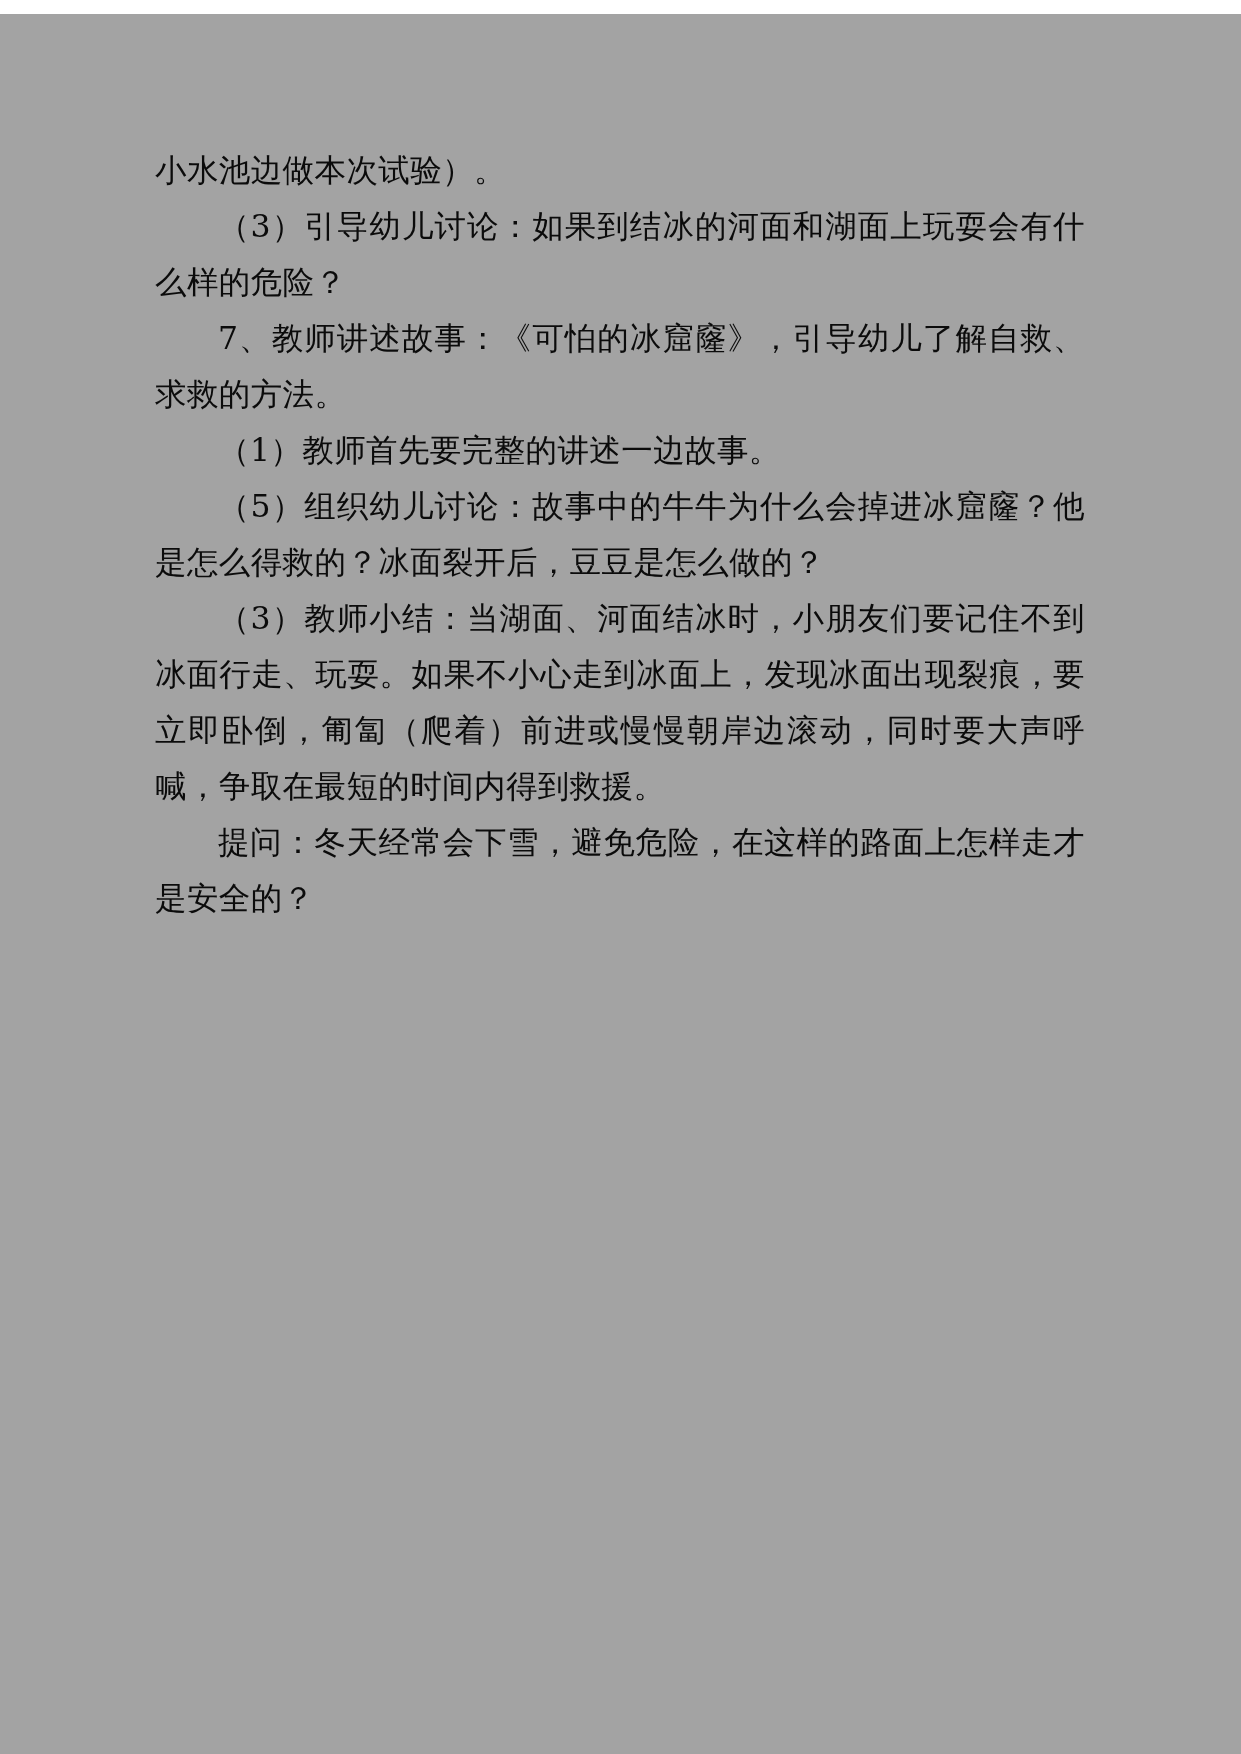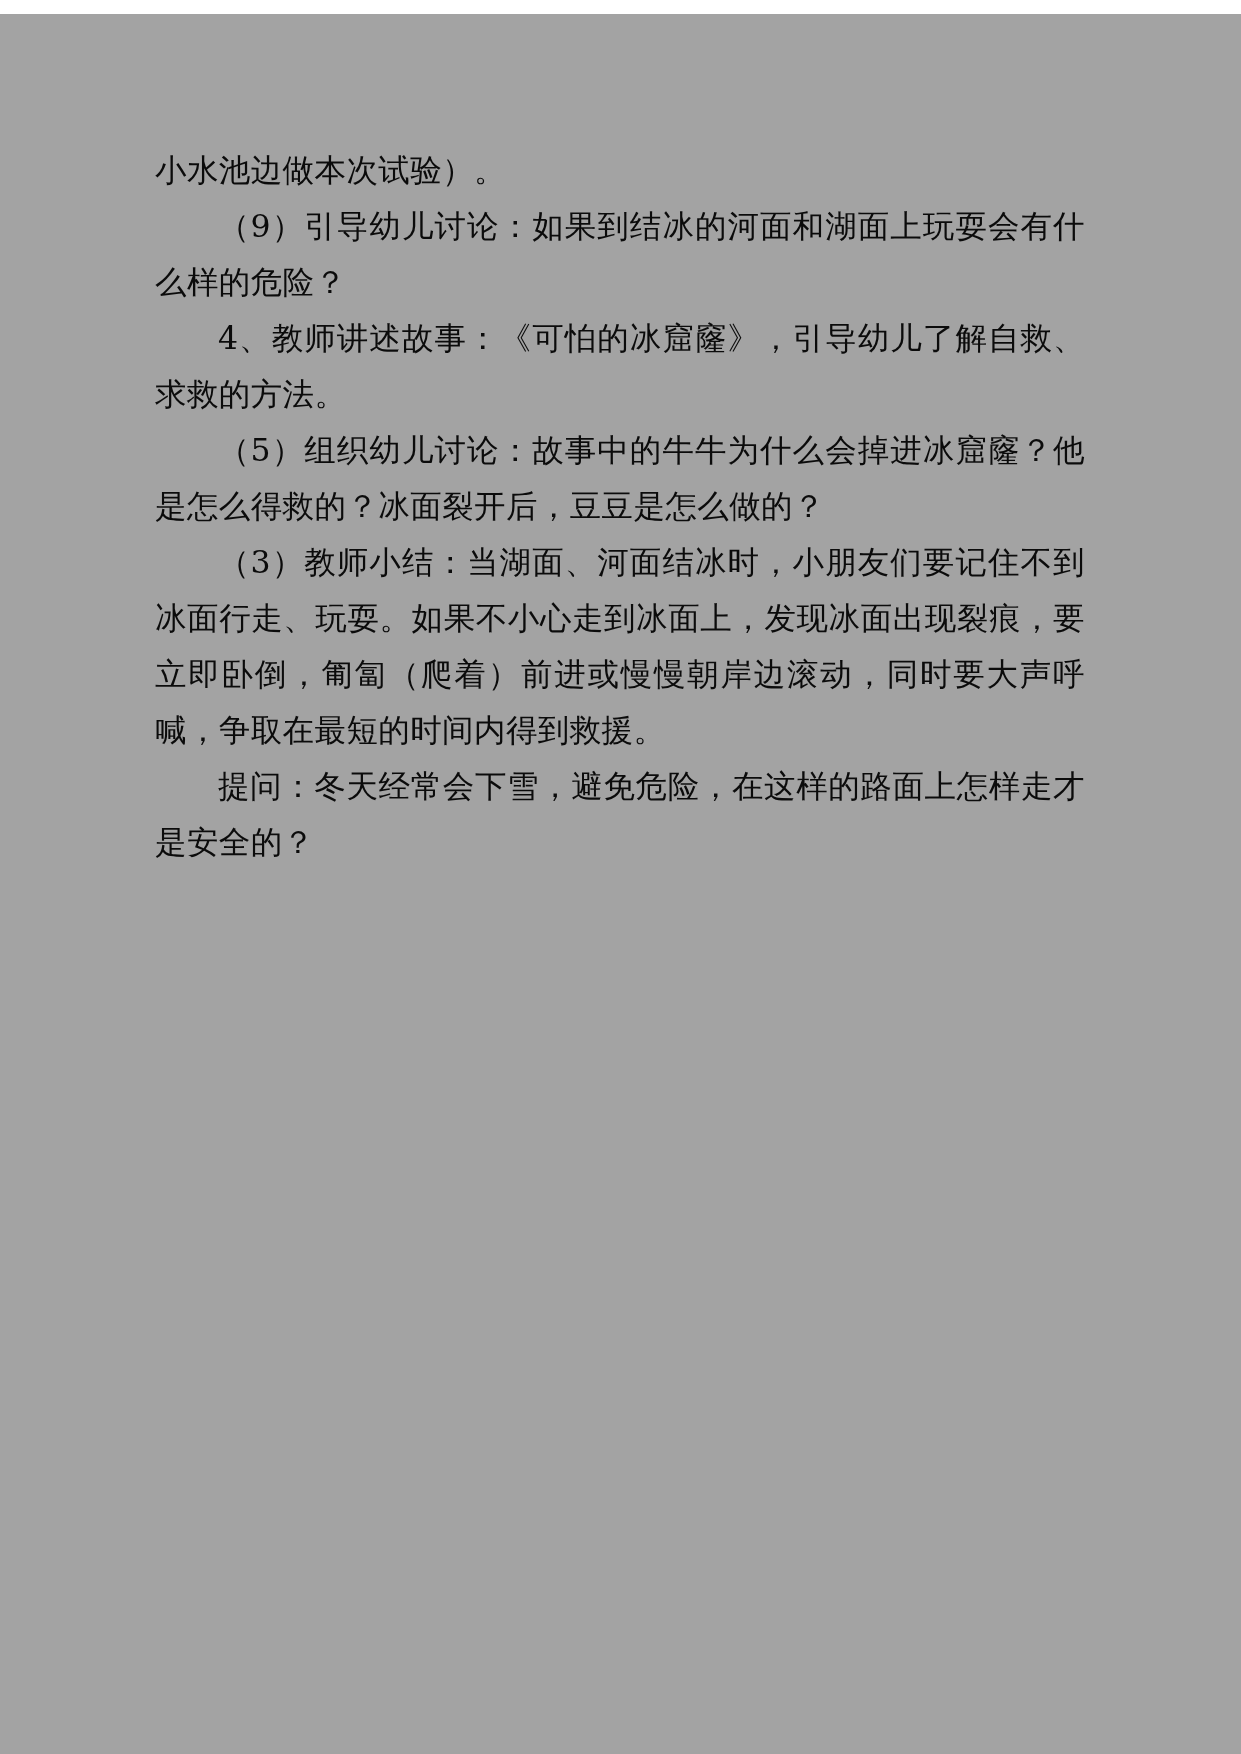--- a/index.html
+++ b/index.html
@@ -36,19 +36,20 @@
   p.indent {
     text-indent: 63px;
   }
 </style>
 </head>
 <body>
 
 <div class="page">
   <div class="doc-body">
     <p class="para">小水池边做本次试验）。</p>
-    <p class="para indent">（9）引导幼儿讨论：如果到结冰的河面和湖面上玩耍会有什么样的危险？</p>
-    <p class="para indent">4、教师讲述故事：《可怕的冰窟窿》，引导幼儿了解自救、求救的方法。</p>
+    <p class="para indent">（3）引导幼儿讨论：如果到结冰的河面和湖面上玩耍会有什么样的危险？</p>
+    <p class="para indent">7、教师讲述故事：《可怕的冰窟窿》，引导幼儿了解自救、求救的方法。</p>
+    <p class="para indent">（1）教师首先要完整的讲述一边故事。</p>
     <p class="para indent">（5）组织幼儿讨论：故事中的牛牛为什么会掉进冰窟窿？他是怎么得救的？冰面裂开后，豆豆是怎么做的？</p>
     <p class="para indent">（3）教师小结：当湖面、河面结冰时，小朋友们要记住不到冰面行走、玩耍。如果不小心走到冰面上，发现冰面出现裂痕，要立即卧倒，匍匐（爬着）前进或慢慢朝岸边滚动，同时要大声呼喊，争取在最短的时间内得到救援。</p>
     <p class="para indent">提问：冬天经常会下雪，避免危险，在这样的路面上怎样走才是安全的？</p>
   </div>
 </div>
 
 </body></html>

